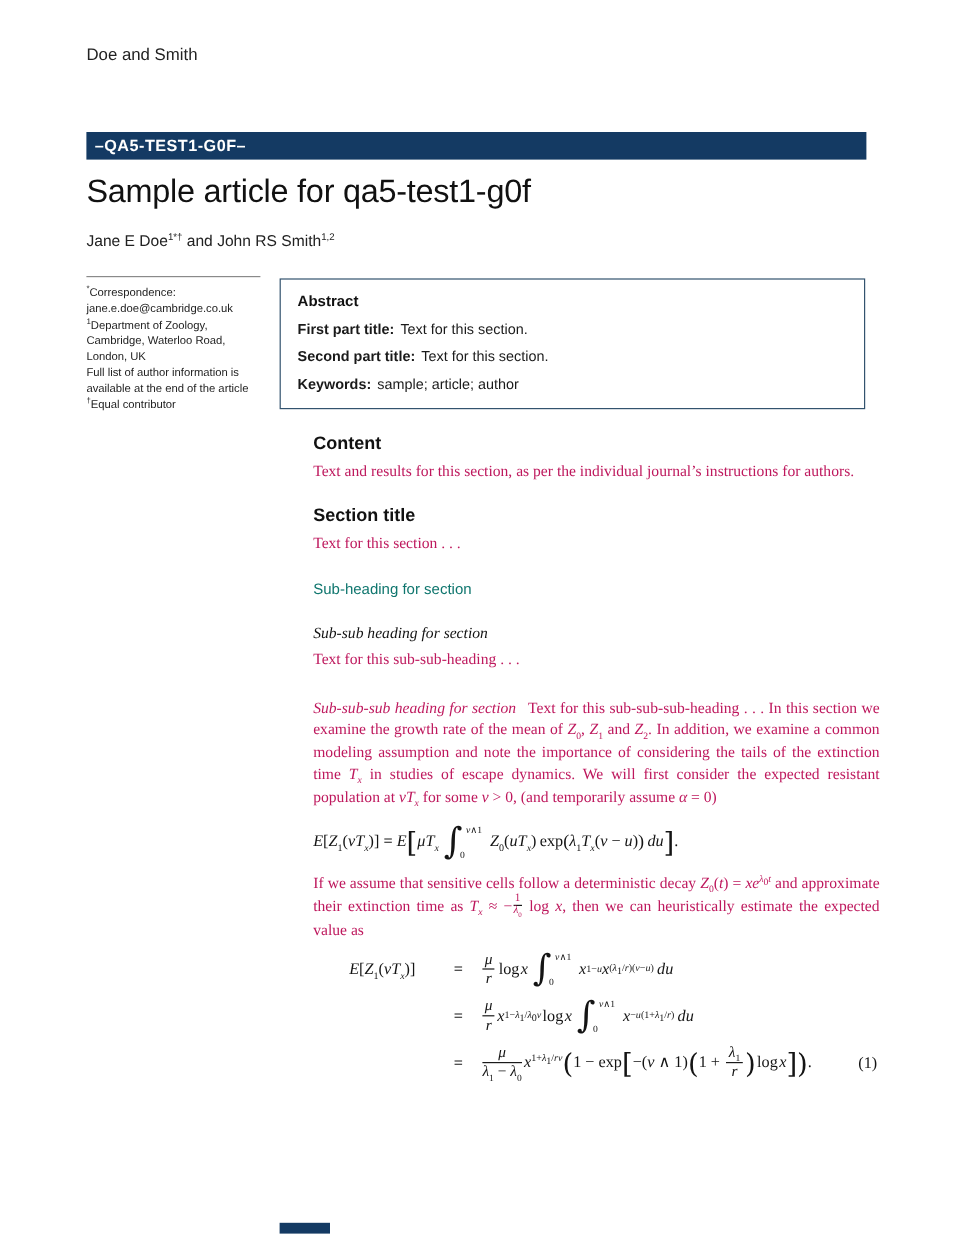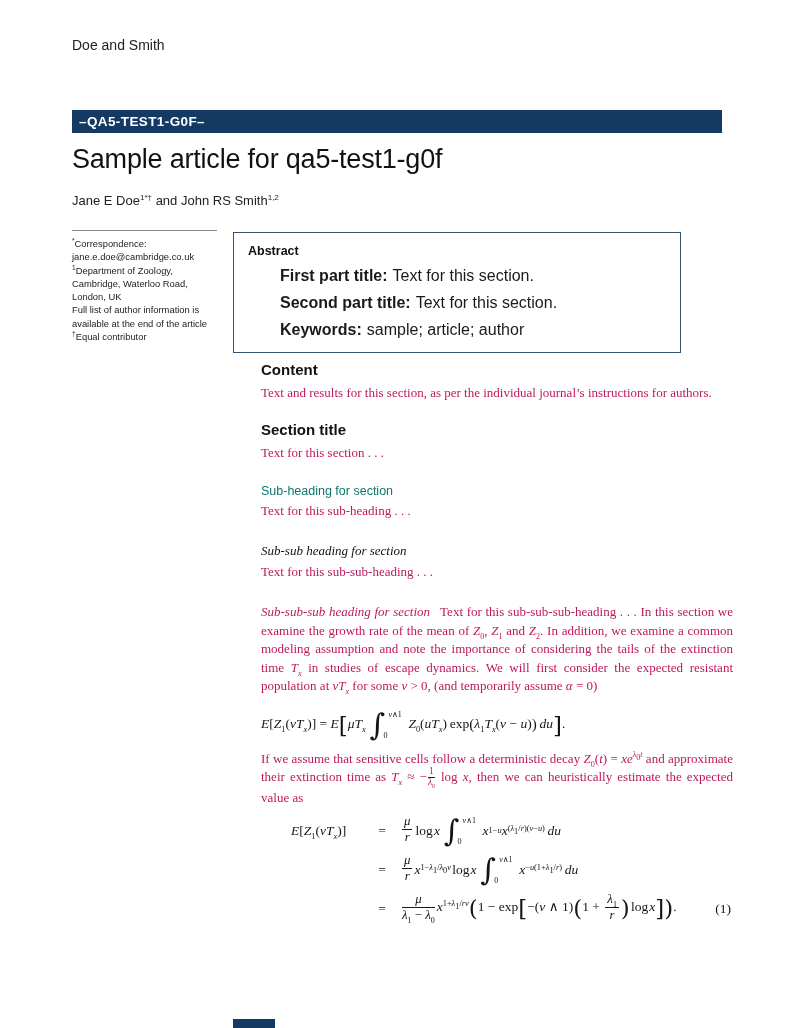--- a/index.html
+++ b/index.html
@@ -13,24 +13,24 @@
             padding-left:7px; font-weight:bold; font-size:13.5px; letter-spacing:0.4px; }
 
   .article-title { position:absolute; left:72px; top:144px; font-size:27px; font-weight:normal; color:#111; letter-spacing:-0.2px; }
   .author-line { position:absolute; left:72px; top:193px; font-size:13px; color:#222; }
   .author-line sup { font-size:0.62em; }
 
   .sidebar { position:absolute; left:72px; top:230px; width:145px; border-top:1px solid #8a8a8a;
              padding-top:6px; font-size:9.4px; line-height:13.3px; color:#222; }
   .sidebar sup { font-size:0.7em; }
 
-  .abstract-box { position:absolute; left:233px; top:232px; width:448px; min-height:99px;
+  .abstract-box { position:absolute; left:233px; top:232px; width:488px; min-height:99px;
                   border:1.5px solid #33536e; padding:11px 14px 13px; background:#fff; }
   .abstract-heading { font-weight:bold; font-size:12.5px; color:#111; }
-  .abstract-item { font-size:16px; margin-top:9px; color:#1a1a1a;margin-left:32px; }
+  .abstract-item { font-size:12px; margin-top:9px; color:#1a1a1a; }
   .abstract-item .lbl { font-weight:bold; margin-right:5px; }
 
   .main { position:absolute; left:233px; top:361px; width:472px;margin-left:28px; }
   .h-section { font-family:"Liberation Sans",sans-serif; font-size:15px; font-weight:bold; color:#111; }
   .h-subsection { font-family:"Liberation Sans",sans-serif; font-size:12.5px; font-weight:normal; color:#0f766e; }
   .h-subsub { font-family:"Liberation Serif",serif; font-size:13px; font-style:italic; color:#111; }
   .serif-p { font-family:"Liberation Serif",serif; font-size:13px; line-height:18.5px; text-align:justify; color:#be185d; }
   .serif-p i, .eq i { font-style:italic; }
   .mt6 { margin-top:6px; } .mt18 { margin-top:18px; } .mt22 { margin-top:22px; } .mt4 { margin-top:4px; }
   .runin { font-style:italic; margin-right:10px; }
@@ -104,21 +104,20 @@
 </div>
 
 <div class="main">
   <div class="h-section">Content</div>
   <p class="serif-p mt6">Text and results for this section, as per the individual journal’s instructions for authors.</p>
 
   <div class="h-section mt18">Section title</div>
   <p class="serif-p mt6">Text for this section . . .</p>
 
   <div class="h-subsection mt22">Sub-heading for section</div>
-  <p class="serif-p mt4">Text for this sub-heading . . .</p>
 
   <div class="h-subsub mt22">Sub-sub heading for section</div>
   <p class="serif-p mt4">Text for this sub-sub-heading . . .</p>
 
   <p class="serif-p mt22"><span class="runin">Sub-sub-sub heading for section</span><span>Text for this sub-sub-sub-heading . . . In this section we examine the growth rate of the mean of <i>Z</i><sub>0</sub>, <i>Z</i><sub>1</sub> and <i>Z</i><sub>2</sub>. In addition, we examine a common modeling assumption and note the importance of considering the tails of the extinction time <i>T</i><sub><i>x</i></sub> in studies of escape dynamics. We will first consider the expected resistant population at <i>vT</i><sub><i>x</i></sub> for some <i>v</i> &gt; 0, (and temporarily assume <i>α</i> = 0)</span></p>
 
   <div class="eq eq-display"><i>E</i>[<i>Z</i><sub>1</sub>(<i>vT</i><sub><i>x</i></sub>)] = <i>E</i><span class="bb">[</span><i>μT</i><sub><i>x</i></sub><span class="intwrap">
         <span class="int">∫</span>
         <span class="lims">
           <span class="ul"><i>v</i>∧1</span>

